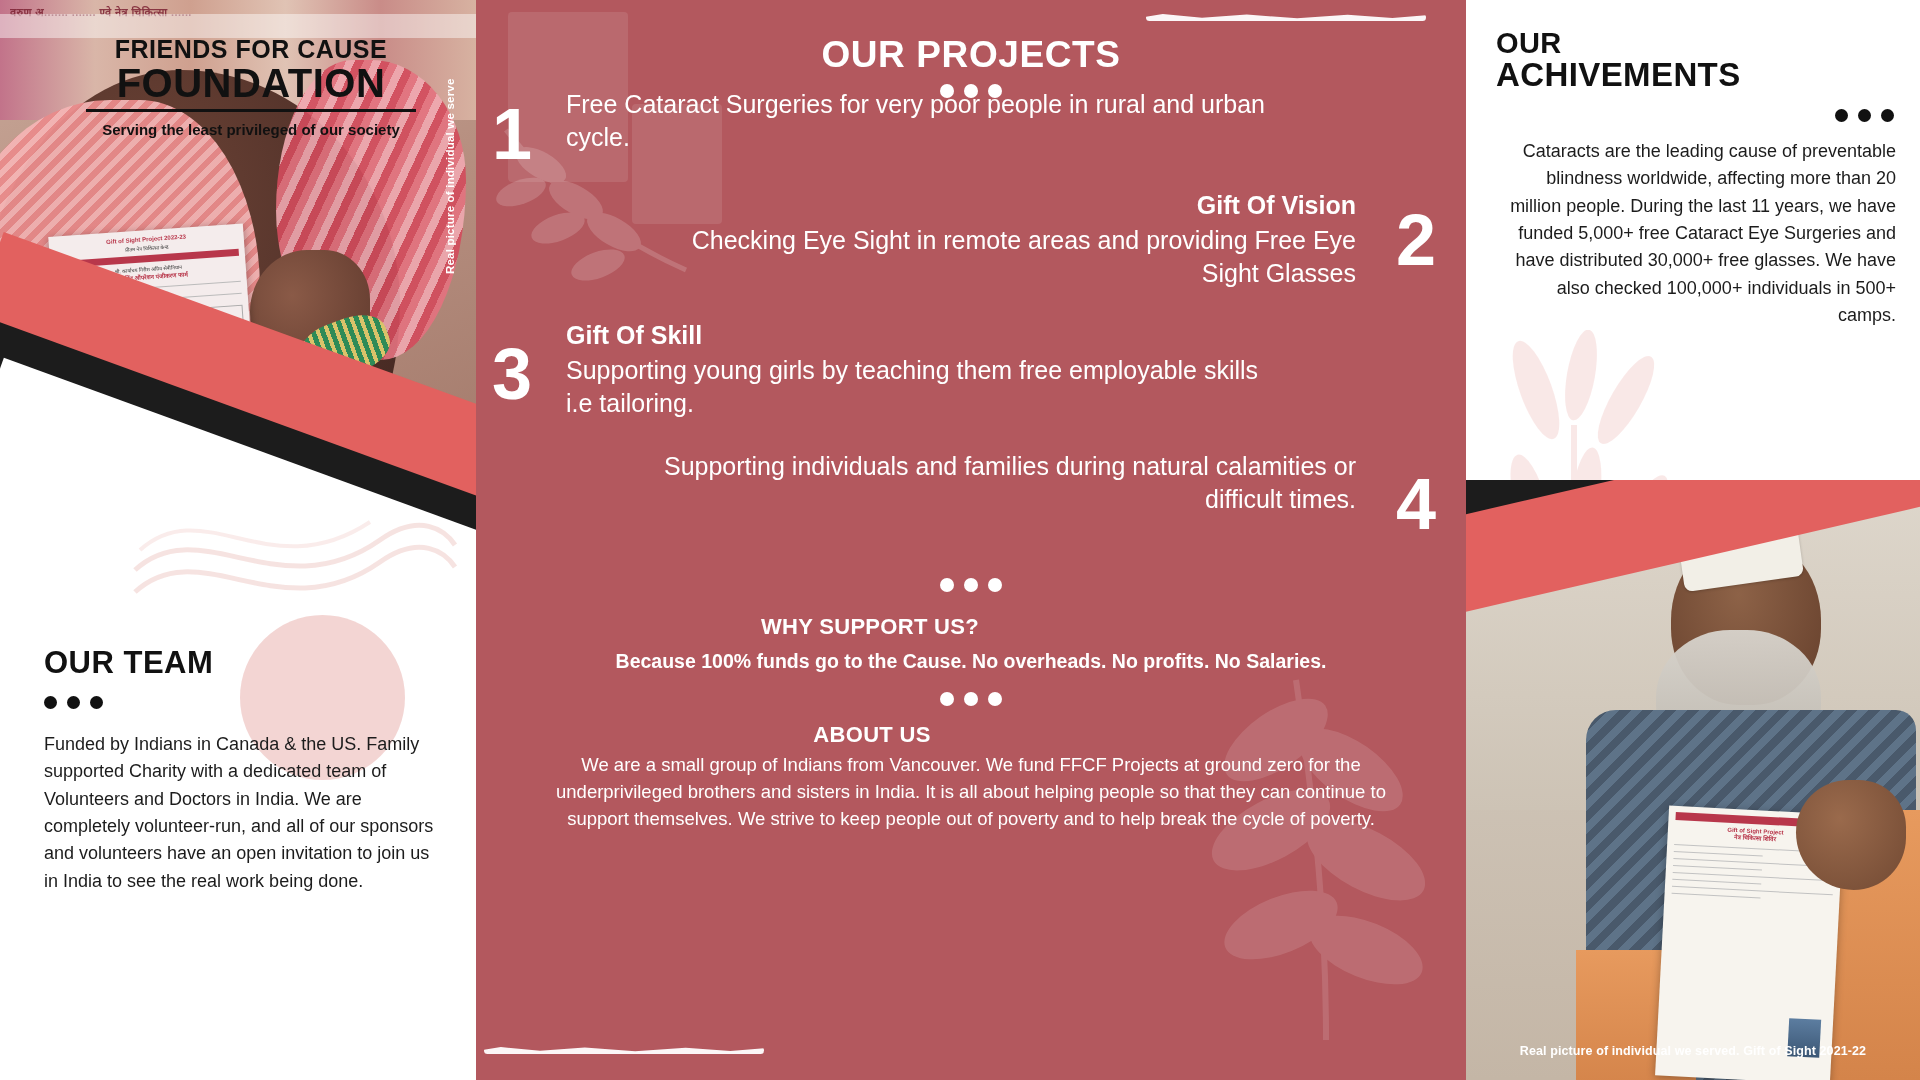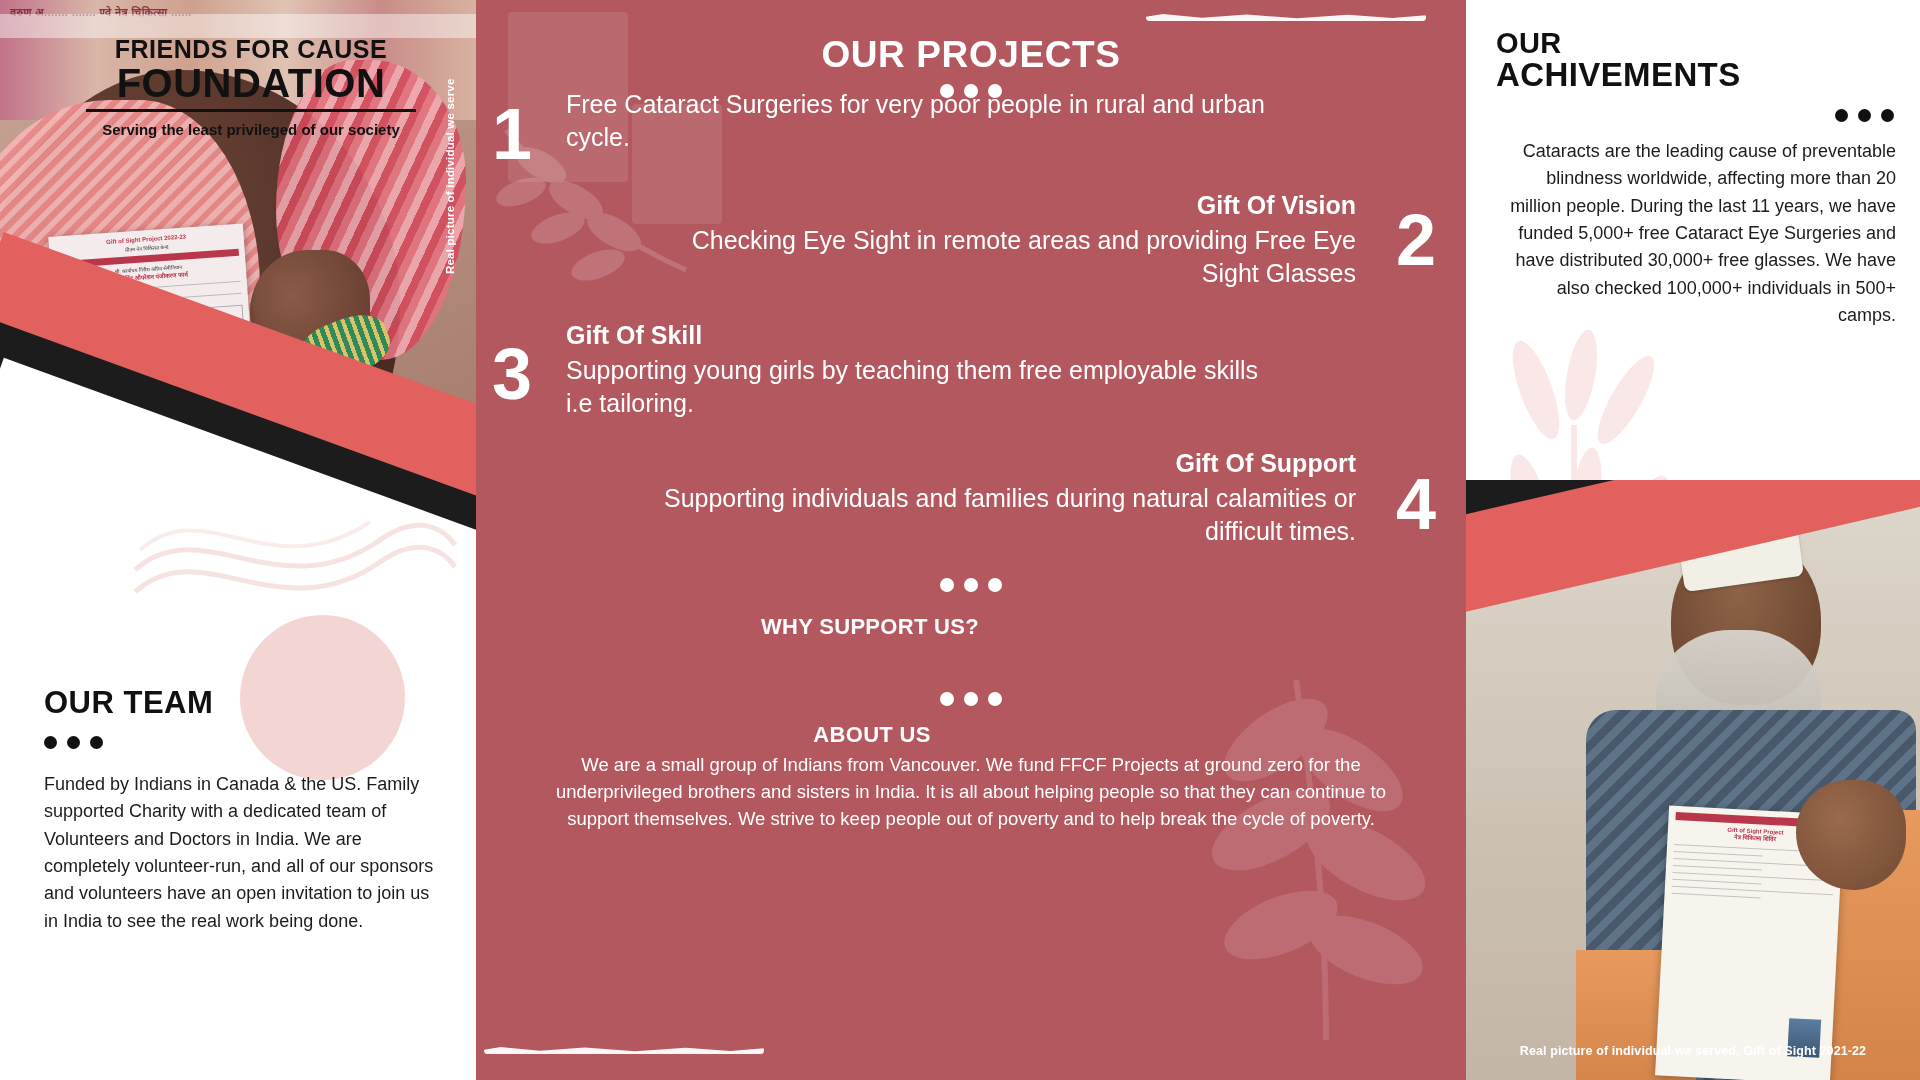--- a/index.html
+++ b/index.html
@@ -145,21 +145,21 @@
     position: absolute; left: 130px; top: 500px;
     width: 330px; height: 120px; z-index: 4; opacity: .55;
   }
   .circle-deco {
     position: absolute; left: 240px; top: 615px;
     width: 165px; height: 165px; border-radius: 50%;
     background: #efc7c4; opacity: .75; z-index: 1;
   }
 
   .team-block {
-    position: absolute; left: 44px; top: 645px; width: 390px; z-index: 6; margin-top: 40px;
+    position: absolute; left: 44px; top: 645px; width: 390px; z-index: 6;
   }
   .team-title {
     font-size: 31px; font-weight: bold; color: #111; letter-spacing: .5px;
   }
   .dots-dark { margin: 14px 0 18px; }
   .dots-dark span, .dots-light span {
     display: inline-block; width: 13px; height: 13px; border-radius: 50%;
     margin-right: 10px;
   }
   .dots-dark span { background: #111; }
@@ -456,26 +456,26 @@
     </div>
 
     <div class="proj p3">
       <div class="num">3</div>
       <div class="p-head">Gift Of Skill</div>
       <div class="p-body">Supporting young girls by teaching them free employable skills i.e tailoring.</div>
     </div>
 
     <div class="proj p4">
       <div class="num">4</div>
-      <div class="p-head">Gift Of Support</div>
       <div class="p-body">Supporting  individuals and families during natural calamities or difficult times.</div>
     </div>
 
     <div class="mid-dots"><span></span><span></span><span></span></div>
     <div class="why-title">WHY SUPPORT  US?</div>
+    <div class="why-body">Because 100% funds go to the Cause. No overheads. No profits. No Salaries.</div>
     <div class="mid-dots2"><span></span><span></span><span></span></div>
     <div class="about-title">ABOUT US</div>
     <div class="about-body">We are a small group of Indians from Vancouver. We fund FFCF Projects at ground zero for the underprivileged brothers and sisters in India. It is all about helping people so that they can continue to support themselves. We strive to keep people out of poverty and to help break the cycle of poverty.</div>
   </div>
 
   <div class="right-col">
     <div class="ach-title">
       <div class="ach-l1">OUR</div>
       <div class="ach-l2">ACHIVEMENTS</div>
     </div>

